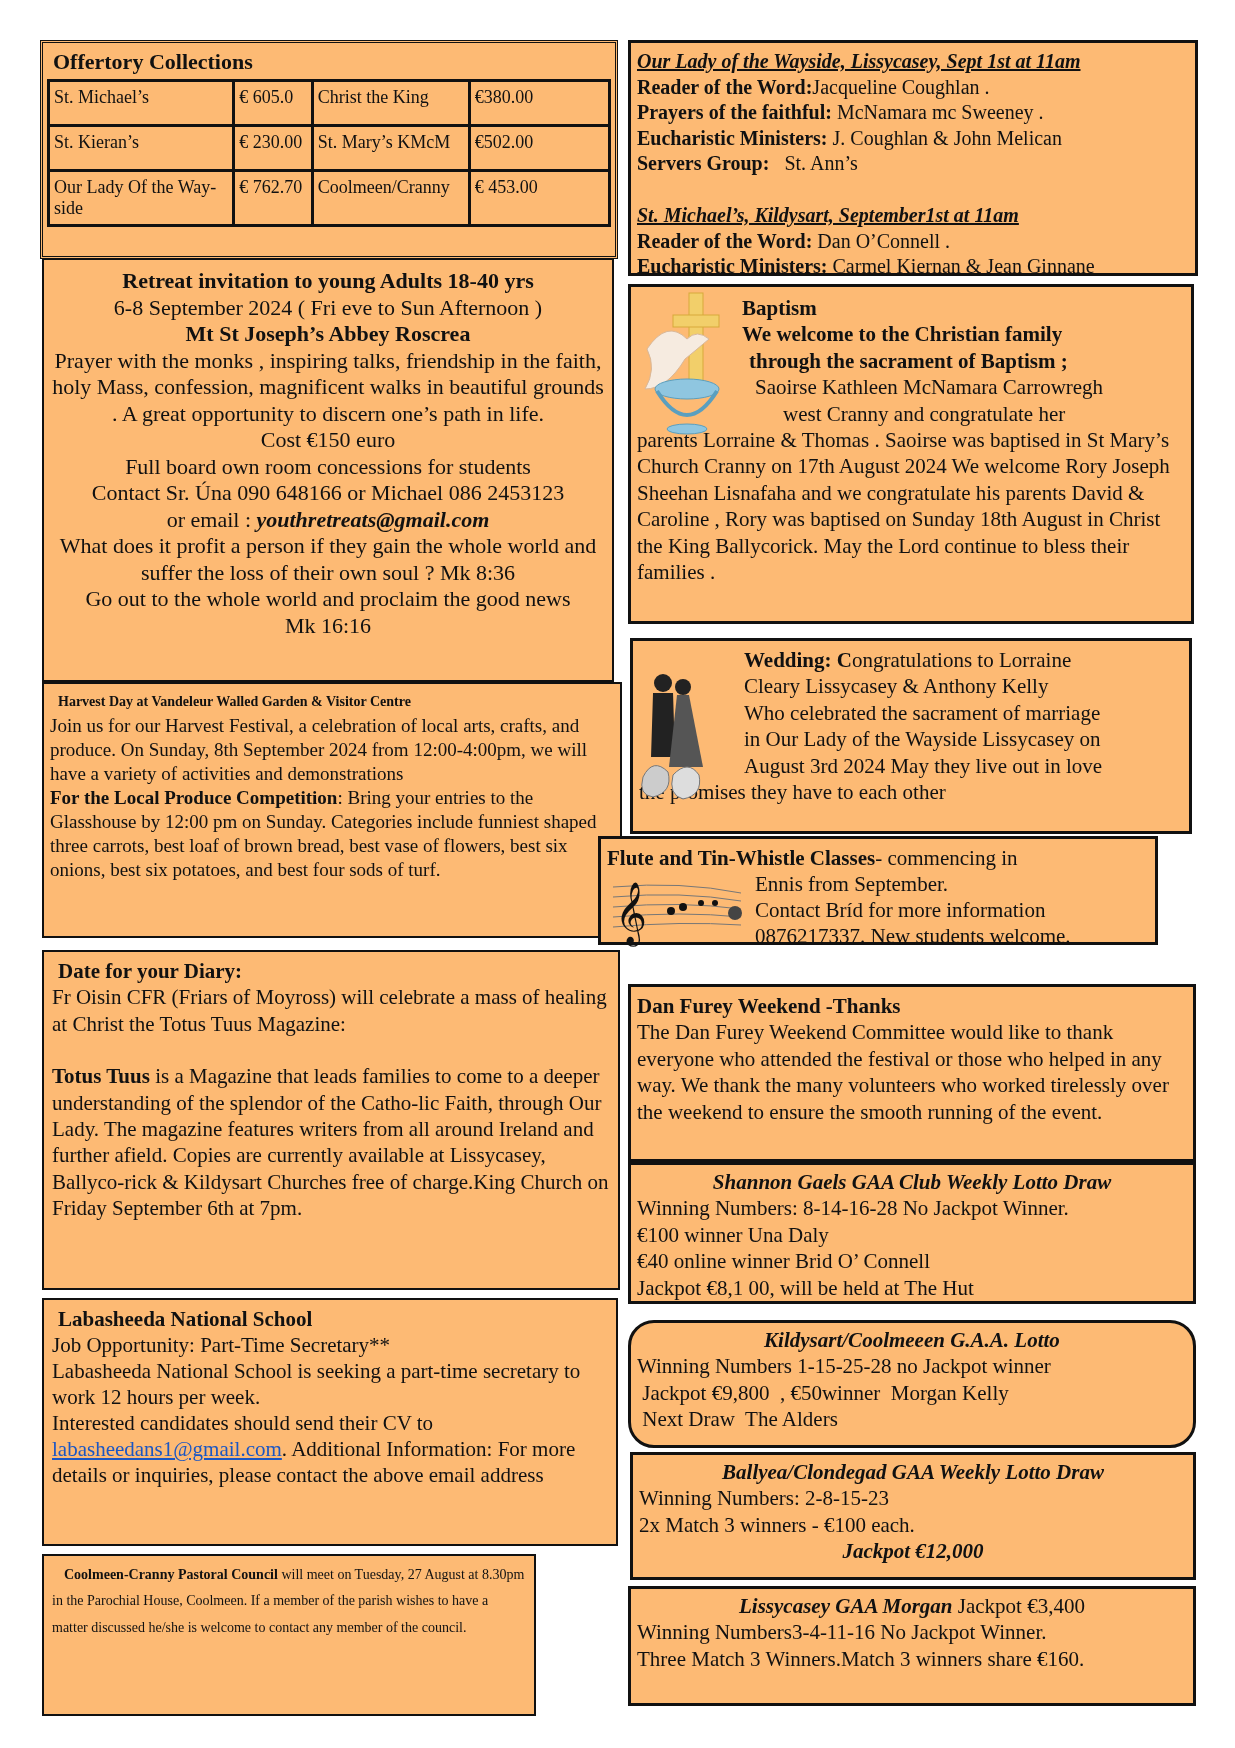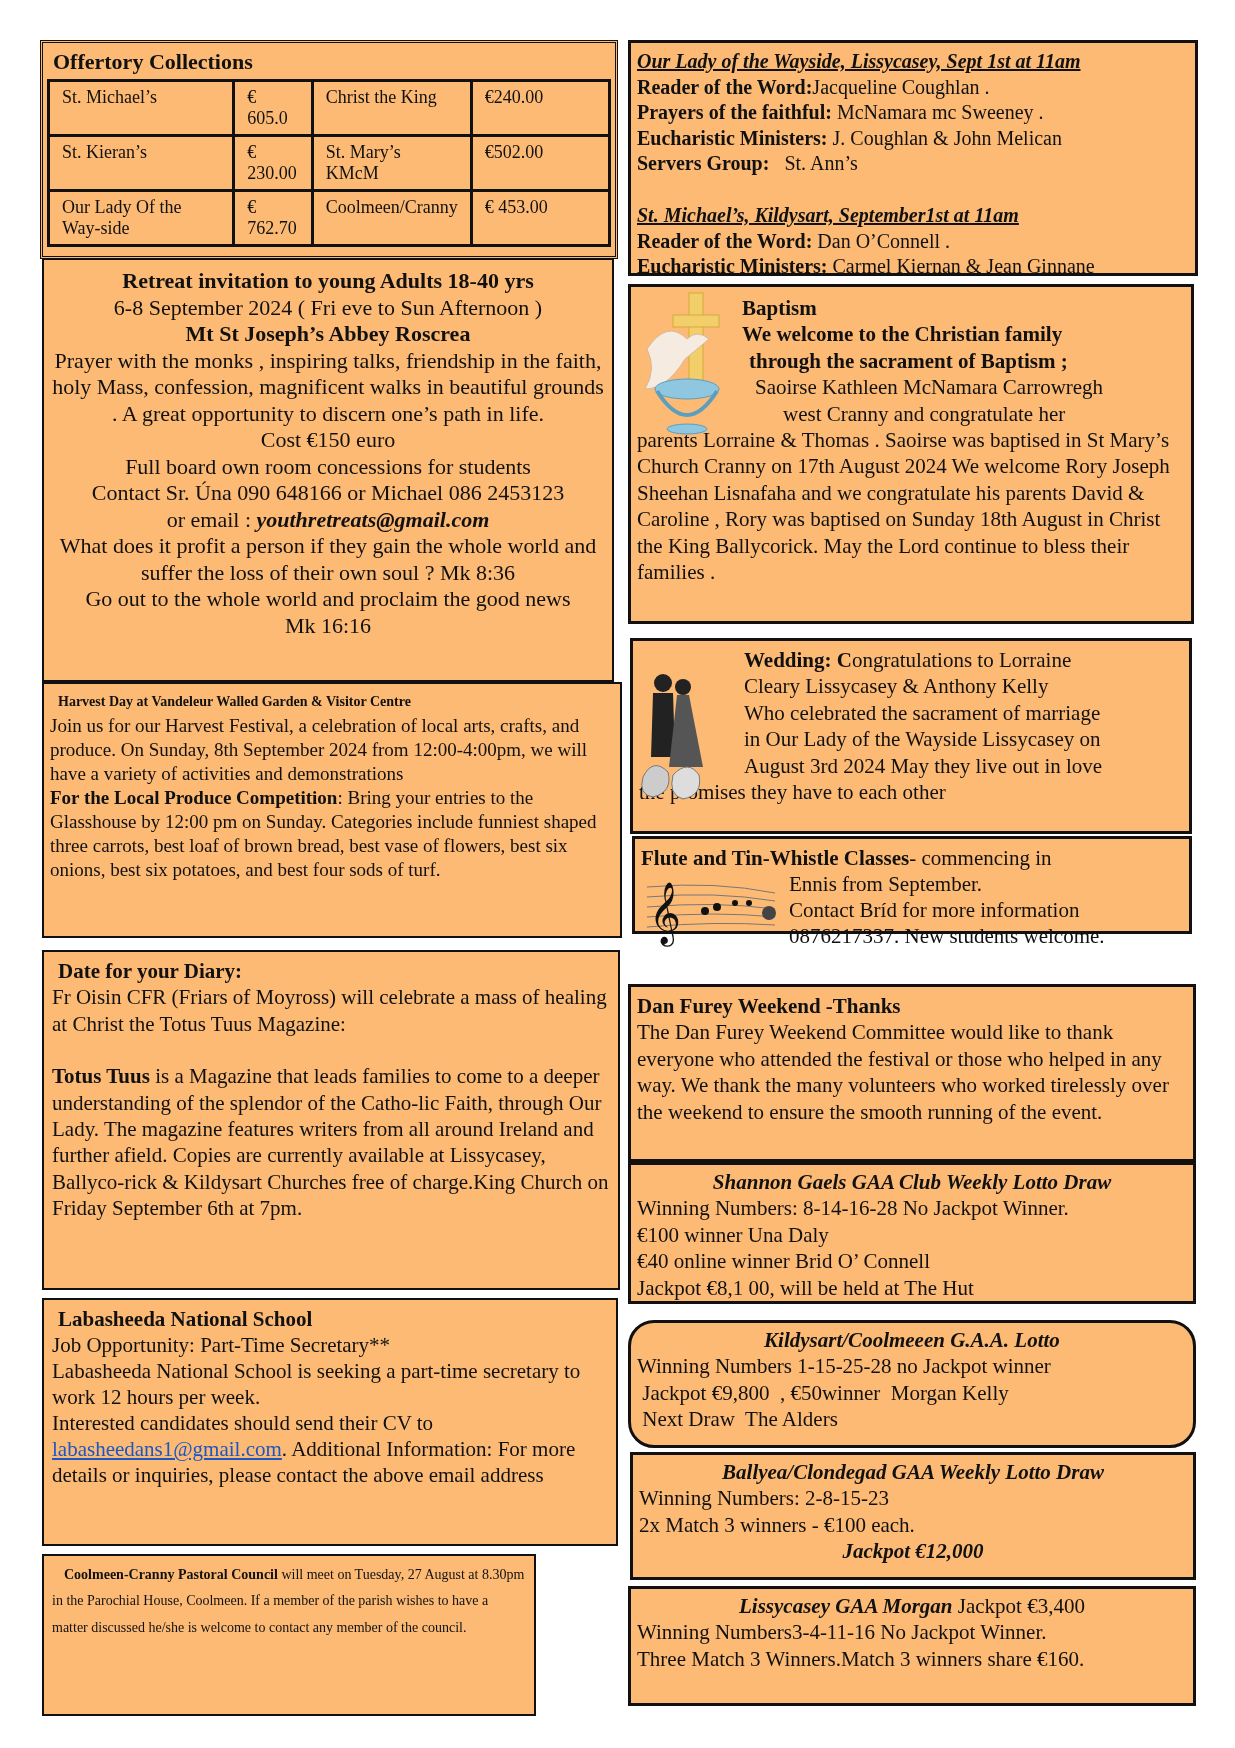--- a/index.html
+++ b/index.html
@@ -8,21 +8,21 @@
   .b { font-weight: bold; }
   .i { font-style: italic; }
   .u { text-decoration: underline; }
   .c { text-align: center; }
   a.link { color: #1a56c4; text-decoration: underline; }
 
   
   #offertory { left: 40px; top: 40px; width: 578px; height: 219px; padding: 4px 4px 0 4px; border: 3px double #111; }
   #offertory .title { font-size: 22px; font-weight: bold; margin: 2px 0 4px 6px; }
   #offertory table { border-collapse: collapse; width: 100%; }
-  #offertory td { border: 3px solid #111; font-size: 18px; vertical-align: top; padding: 5px 12px; height: 45px; box-sizing: border-box; line-height: 21px; }
+  #offertory td { border: 3px solid #111; font-size: 18px; vertical-align: top; padding: 5px 4px; height: 45px; box-sizing: border-box; line-height: 21px; }
 
   
   #retreat { left: 42px; top: 258px; width: 572px; height: 424px; font-size: 22px; line-height: 26.5px; text-align: center; padding-top: 8px; }
 
   
   #harvest { left: 42px; top: 682px; width: 580px; height: 256px; font-size: 19px; line-height: 24px; padding: 6px 6px; }
   #harvest .title { font-size: 14px; font-weight: bold; padding-left: 8px; }
 
   
   #diary { left: 42px; top: 950px; width: 578px; height: 340px; font-size: 21px; line-height: 26.4px; padding: 6px 8px; }
@@ -30,42 +30,42 @@
   
   #school { left: 42px; top: 1298px; width: 576px; height: 248px; font-size: 21px; line-height: 26px; padding: 6px 8px; }
 
   
   #council { left: 42px; top: 1554px; width: 494px; height: 162px; font-size: 14px; line-height: 26.4px; padding: 6px 8px; }
 
   
   #readers { left: 628px; top: 40px; width: 570px; height: 236px; font-size: 20px; line-height: 25.6px; padding: 6px 6px; border-width: 3px; }
   #baptism { left: 628px; top: 284px; width: 566px; height: 340px; font-size: 21px; line-height: 26.4px; padding: 8px 6px; border-width: 3px; }
   #wedding { left: 630px; top: 638px; width: 562px; height: 196px; font-size: 21px; line-height: 26.4px; padding: 6px 6px; border-width: 3px; }
-  #flute { left: 632px; top: 836px; width: 560px; height: 98px; font-size: 21px; line-height: 26px; padding: 6px 6px; border-width: 3px; }
+  #flute { left: 598px; top: 836px; width: 560px; height: 109px; font-size: 21px; line-height: 26px; padding: 6px 6px; border-width: 3px; }
   #dan { left: 628px; top: 984px; width: 568px; height: 178px; font-size: 21px; line-height: 26.4px; padding: 6px 6px; border-width: 3px; }
   #shannon { left: 628px; top: 1162px; width: 568px; height: 142px; font-size: 21px; line-height: 26.4px; padding: 4px 6px; border-width: 3px; }
   #kildysart { left: 628px; top: 1320px; width: 568px; height: 128px; font-size: 21px; line-height: 26.4px; padding: 4px 6px; border-width: 3px; border-radius: 26px; }
   #ballyea { left: 630px; top: 1452px; width: 566px; height: 128px; font-size: 21px; line-height: 26.4px; padding: 4px 6px; border-width: 3px; }
   #lissy { left: 628px; top: 1586px; width: 568px; height: 120px; font-size: 21px; line-height: 26.4px; padding: 4px 6px; border-width: 3px; }
 
   .icon { position: absolute; }
   .indent-img { padding-left: 105px; }
 </style>
 </head>
 <body>
 
 <div class="box" id="offertory">
   <div class="title">Offertory Collections</div>
   <table>
     <tbody>
         <tr>
       <td style="width:33%">St. Michael’s</td>
       <td style="width:14%">€ 605.0</td>
       <td style="width:28%">Christ the King</td>
-      <td>€240.00</td>
+      <td>€380.00</td>
     </tr>
     <tr>
       <td>St. Kieran’s</td>
       <td>€ 230.00</td>
       <td>St. Mary’s KMcM</td>
       <td>€502.00</td>
     </tr>
     <tr>
       <td>Our Lady Of the Way-side</td>
       <td>€ 762.70</td>

